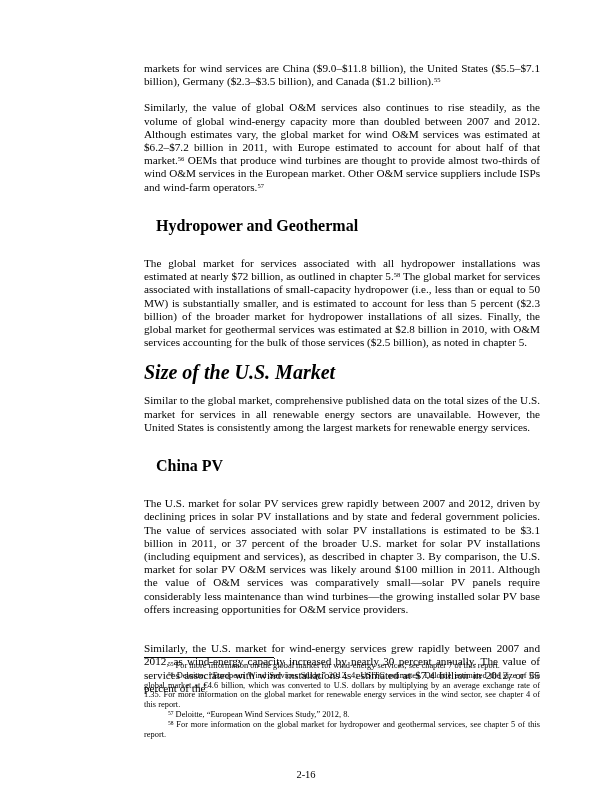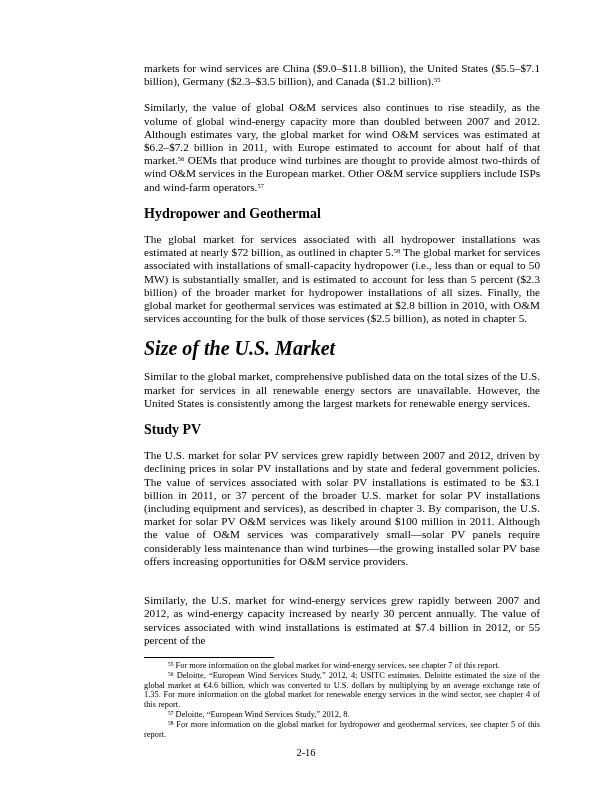--- a/index.html
+++ b/index.html
@@ -1,47 +1,47 @@
 <!DOCTYPE html>
 <html><head>
 <meta charset="utf-8">
 <style>
   html, body { margin: 0; padding: 0; background: #ffffff; }
   body { width: 612px; height: 792px; position: relative; overflow: hidden;
          font-family: "Liberation Serif", "DejaVu Serif", serif; color: #000; }
   .page { position: absolute; left: 144px; top: 62px; width: 396px; }
   p.body { margin: 0; font-size: 11.2px; line-height: 13.2px; text-align: justify; }
   .gap { height: 13px; }
-  h3.sub { margin: 0; font-size: 14px; line-height: 13.2px; font-weight: bold; }
+  h3.sub { margin: 12px; font-size: 16px; line-height: 13.2px; font-weight: bold; }
   h2.sect { margin: 0; font-size: 20px; line-height: 18px; font-weight: bold; font-style: italic; }
   sup { font-size: 6.5px; vertical-align: top; position: relative; top: -2px; }
   .rule { position: absolute; left: 144px; top: 657px; width: 130px; border-top: 0.8px solid #000; }
   .fns { position: absolute; left: 144px; top: 661px; width: 396px; font-size: 8.4px; line-height: 9.8px; text-align: justify; }
   .fn { margin: 0; }
   .fn.indent { text-indent: 24px; }
   .fn sup { font-size: 5.5px; top: -1px; }
-  .pagenum { position: absolute; left: 0; width: 612px; top: 747px; text-align: center; font-size: 10.5px; }
+  .pagenum { position: absolute; left: 0; width: 612px; top: 769px; text-align: center; font-size: 10.5px; }
 </style>
 </head>
 <body>
 
 <div class="page">
   <p class="body"><span>markets for wind services are China ($9.0–$11.8 billion), the United States ($5.5–$7.1 billion), Germany ($2.3–$3.5 billion), and Canada ($1.2 billion).</span><sup>55</sup></p>
   <div class="gap"></div>
   <p class="body"><span>Similarly, the value of global O&amp;M services also continues to rise steadily, as the volume of global wind-energy capacity more than doubled between 2007 and 2012. Although estimates vary, the global market for wind O&amp;M services was estimated at $6.2–$7.2 billion in 2011, with Europe estimated to account for about half of that market.</span><sup>56</sup><span> OEMs that produce wind turbines are thought to provide almost two-thirds of wind O&amp;M services in the European market. Other O&amp;M service suppliers include ISPs and wind-farm operators.</span><sup>57</sup></p>
   <div class="gap"></div>
   <h3 class="sub">Hydropower and Geothermal</h3>
   <div class="gap"></div>
   <p class="body"><span>The global market for services associated with all hydropower installations was estimated at nearly $72 billion, as outlined in chapter 5.</span><sup>58</sup><span> The global market for services associated with installations of small-capacity hydropower (i.e., less than or equal to 50 MW) is substantially smaller, and is estimated to account for less than 5 percent ($2.3 billion) of the broader market for hydropower installations of all sizes. Finally, the global market for geothermal services was estimated at $2.8 billion in 2010, with O&amp;M services accounting for the bulk of those services ($2.5 billion), as noted in chapter 5.</span></p>
   <div style="height:14px"></div>
   <h2 class="sect">Size of the U.S. Market</h2>
   <div style="height:13px"></div>
   <p class="body">Similar to the global market, comprehensive published data on the total sizes of the U.S. market for services in all renewable energy sectors are unavailable. However, the United States is consistently among the largest markets for renewable energy services.</p>
   <div class="gap"></div>
-  <h3 class="sub">Study PV</h3>
+  <h3 class="sub">China PV</h3>
   <div class="gap"></div>
   <p class="body">The U.S. market for solar PV services grew rapidly between 2007 and 2012, driven by declining prices in solar PV installations and by state and federal government policies. The value of services associated with solar PV installations is estimated to be $3.1 billion in 2011, or 37 percent of the broader U.S. market for solar PV installations (including equipment and services), as described in chapter 3. By comparison, the U.S. market for solar PV O&amp;M services was likely around $100 million in 2011. Although the value of O&amp;M services was comparatively small—solar PV panels require considerably less maintenance than wind turbines—the growing installed solar PV base offers increasing opportunities for O&amp;M service providers.</p>
   <div class="gap"></div>
   <div class="gap"></div>
   <p class="body">Similarly, the U.S. market for wind-energy services grew rapidly between 2007 and 2012, as wind-energy capacity increased by nearly 30 percent annually. The value of services associated with wind installations is estimated at $7.4 billion in 2012, or 55 percent of the</p>
 </div>
 
 <div class="rule"></div>
 
 <div class="fns">

